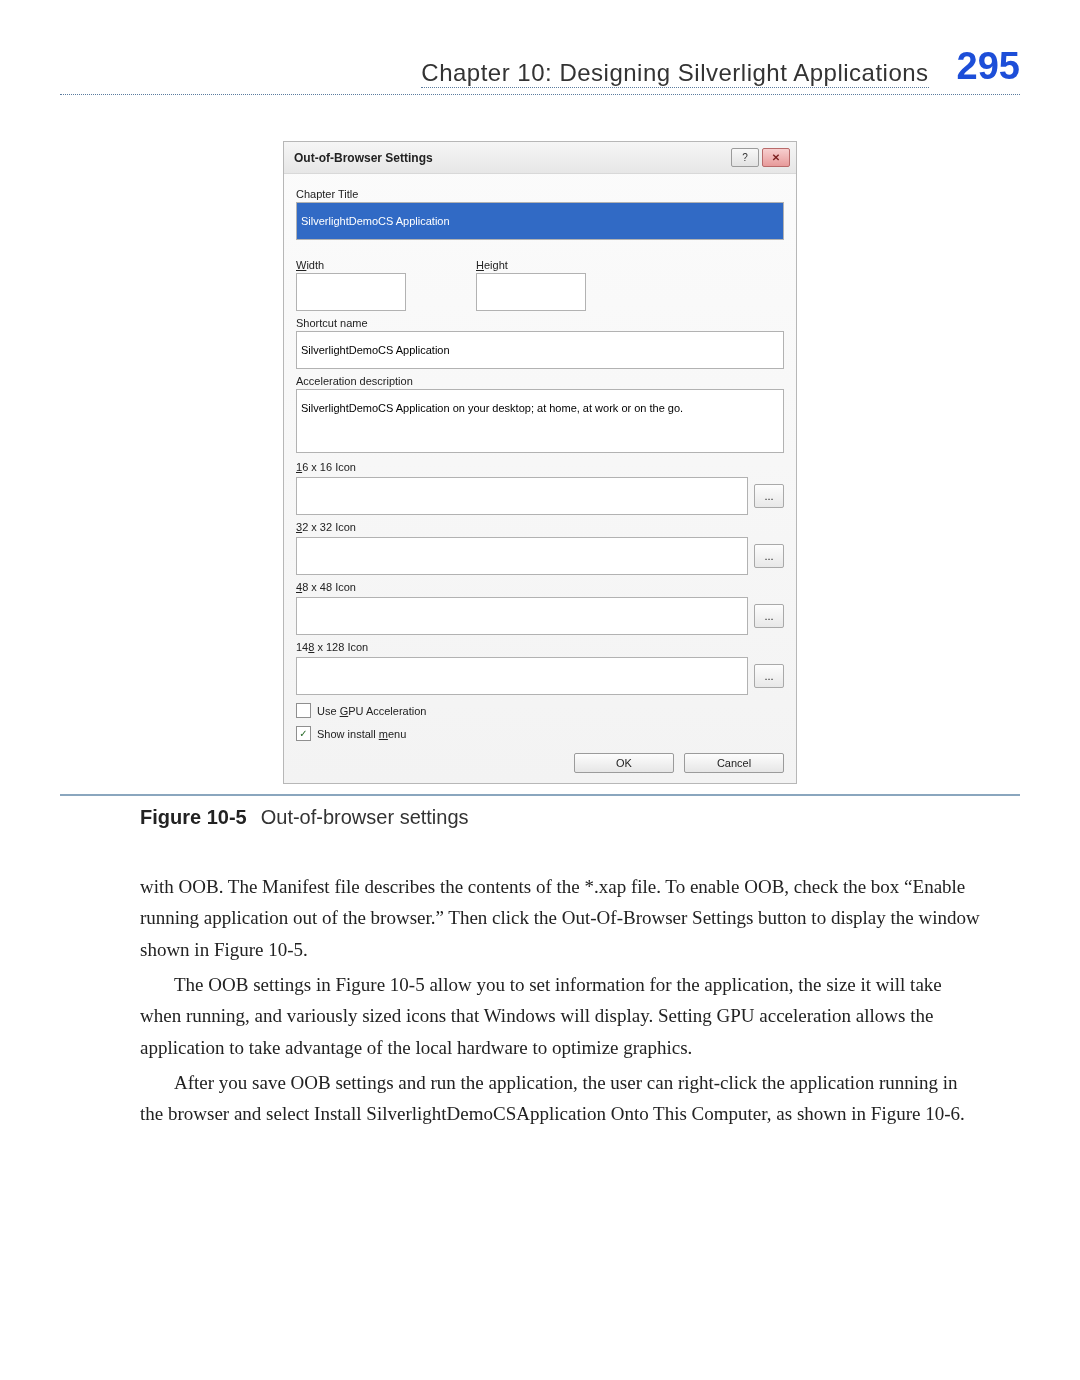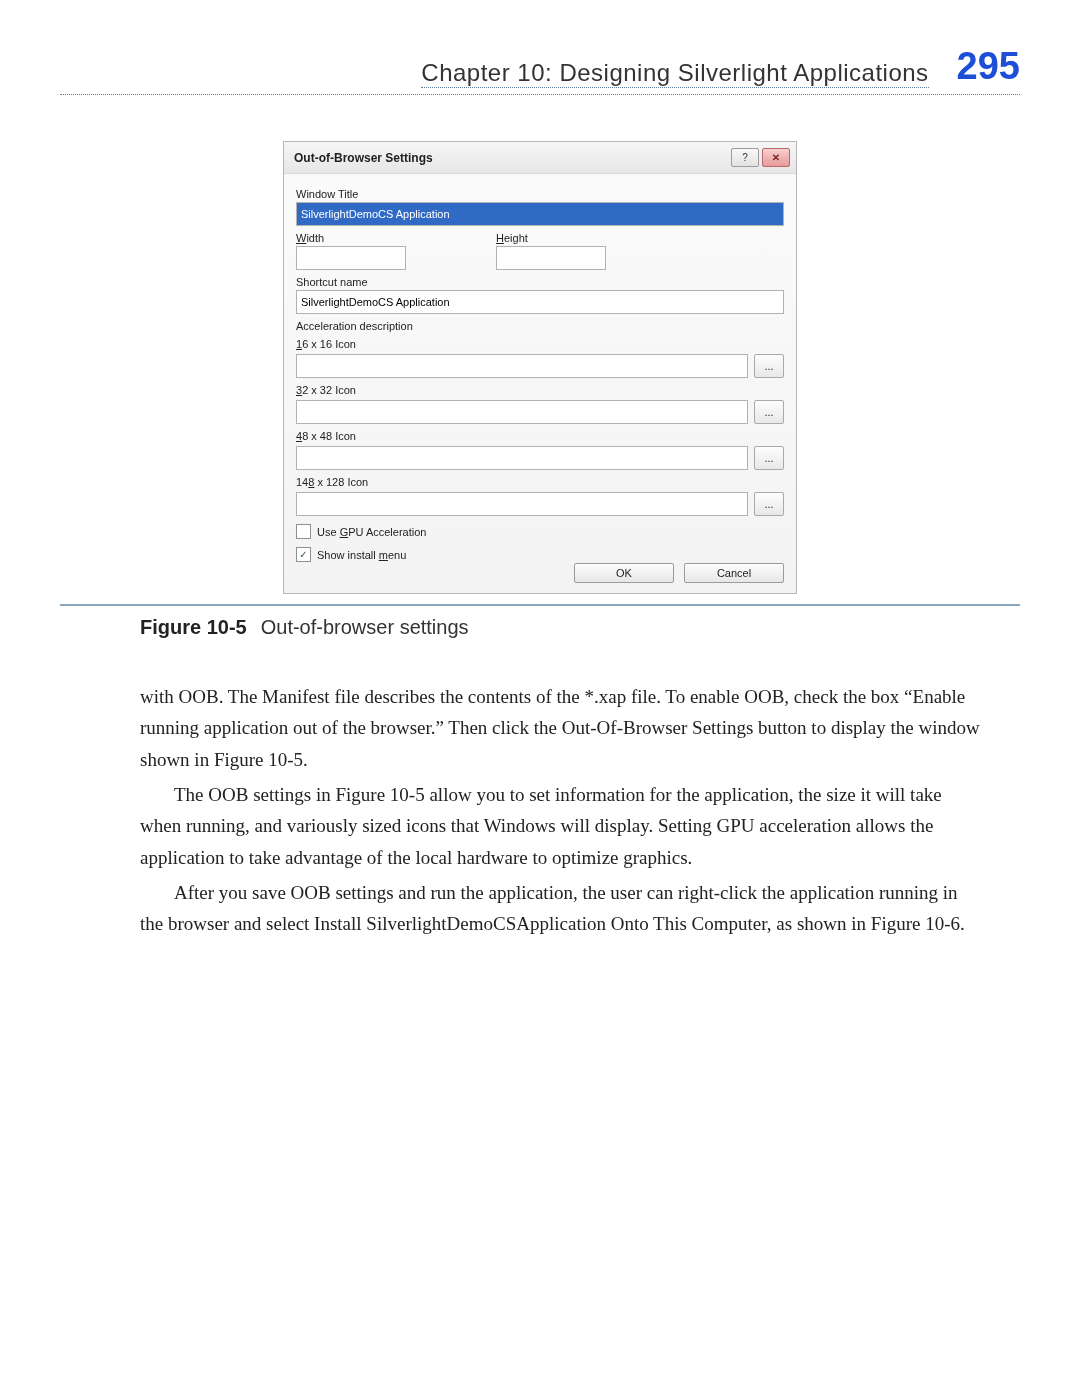--- a/index.html
+++ b/index.html
@@ -72,28 +72,28 @@
     font-weight:bold;
   }
   .dlg-body { padding: 8px 12px 10px 12px; }
   .lbl { margin-top: 6px; margin-bottom: 2px; }
   .accel { text-decoration: underline; }
   .field, .field-highlight, .textarea {
     width: 100%;
     box-sizing: border-box;
     border: 1px solid #b2b2b2;
     background: #fff;
-    padding: 5px 4px;
+    padding: 12px 4px;
     font: inherit;
   }
   .field-highlight {
     background: #316ac5;
     color: #fff;
   }
-  .row-wh { display:flex; gap: 60px; margin-top: 0; }
+  .row-wh { display:flex; gap: 40px; margin-top: 13px; }
   .row-wh .col { display:flex; flex-direction:column; width: 140px; }
   .row-wh input { width: 110px; }
   .textarea { height: 64px; resize: none; }
   .icon-row { display:flex; align-items:center; gap:6px; margin-top: 4px; }
   .icon-row .field { flex:1; }
   .browse {
     width: 28px; height: 22px;
     border: 1px solid #a9a9a9;
     background: linear-gradient(#fdfdfd,#e8e8e8);
     border-radius: 2px;
@@ -101,21 +101,21 @@
     font-size:11px;
   }
   .chk-row { display:flex; align-items:center; gap:6px; margin-top:8px; }
   .chk {
     width:13px; height:13px;
     border:1px solid #8f8f8f;
     background:#fff;
     display:inline-flex; align-items:center; justify-content:center;
     font-size:10px; line-height:1; color:#2a6b2a;
   }
-  .dlg-buttons { display:flex; justify-content:flex-end; gap:10px; margin-top:1px; }
+  .dlg-buttons { display:flex; justify-content:flex-end; gap:10px; margin-top:12px; }
   .dlg-btn {
     min-width: 74px;
     padding: 3px 12px;
     border: 1px solid #9b9b9b;
     background: linear-gradient(#fdfdfd,#e6e6e6);
     border-radius: 2px;
     text-align:center;
   }
   .rule {
     border: none;
@@ -158,38 +158,39 @@
       <div class="tb-btns">
         <span class="tb-btn">
             <span>?</span>
           </span>
         <span class="tb-btn close">
             <span>✕</span>
           </span>
       </div>
     </div>
     <div class="dlg-body">
-      <div class="lbl">Window Title</div>
+      <div class="lbl">Chapter Title</div>
       <div class="field-highlight">SilverlightDemoCS Application</div>
 
       <div class="row-wh">
         <div class="col">
           <div class="lbl"><span class="accel">W</span><span>idth</span></div>
           <input class="field" value="" style="">
         </div>
         <div class="col">
           <div class="lbl"><span class="accel">H</span><span>eight</span></div>
           <input class="field" value="" style="">
         </div>
       </div>
 
       <div class="lbl">Shortcut name</div>
       <input class="field" value="SilverlightDemoCS Application" style="">
 
       <div class="lbl">Acceleration description</div>
+      <textarea class="textarea" style="">SilverlightDemoCS Application on your desktop; at home, at work or on the go.</textarea>
 
       <div class="lbl"><span class="accel">1</span>6 x 16 Icon</div>
       <div class="icon-row">
         <input class="field" style="">
         <div class="browse">
             <span>...</span>
           </div>
       </div>
 
       <div class="lbl"><span class="accel">3</span><span>2 x 32 Icon</span></div>

